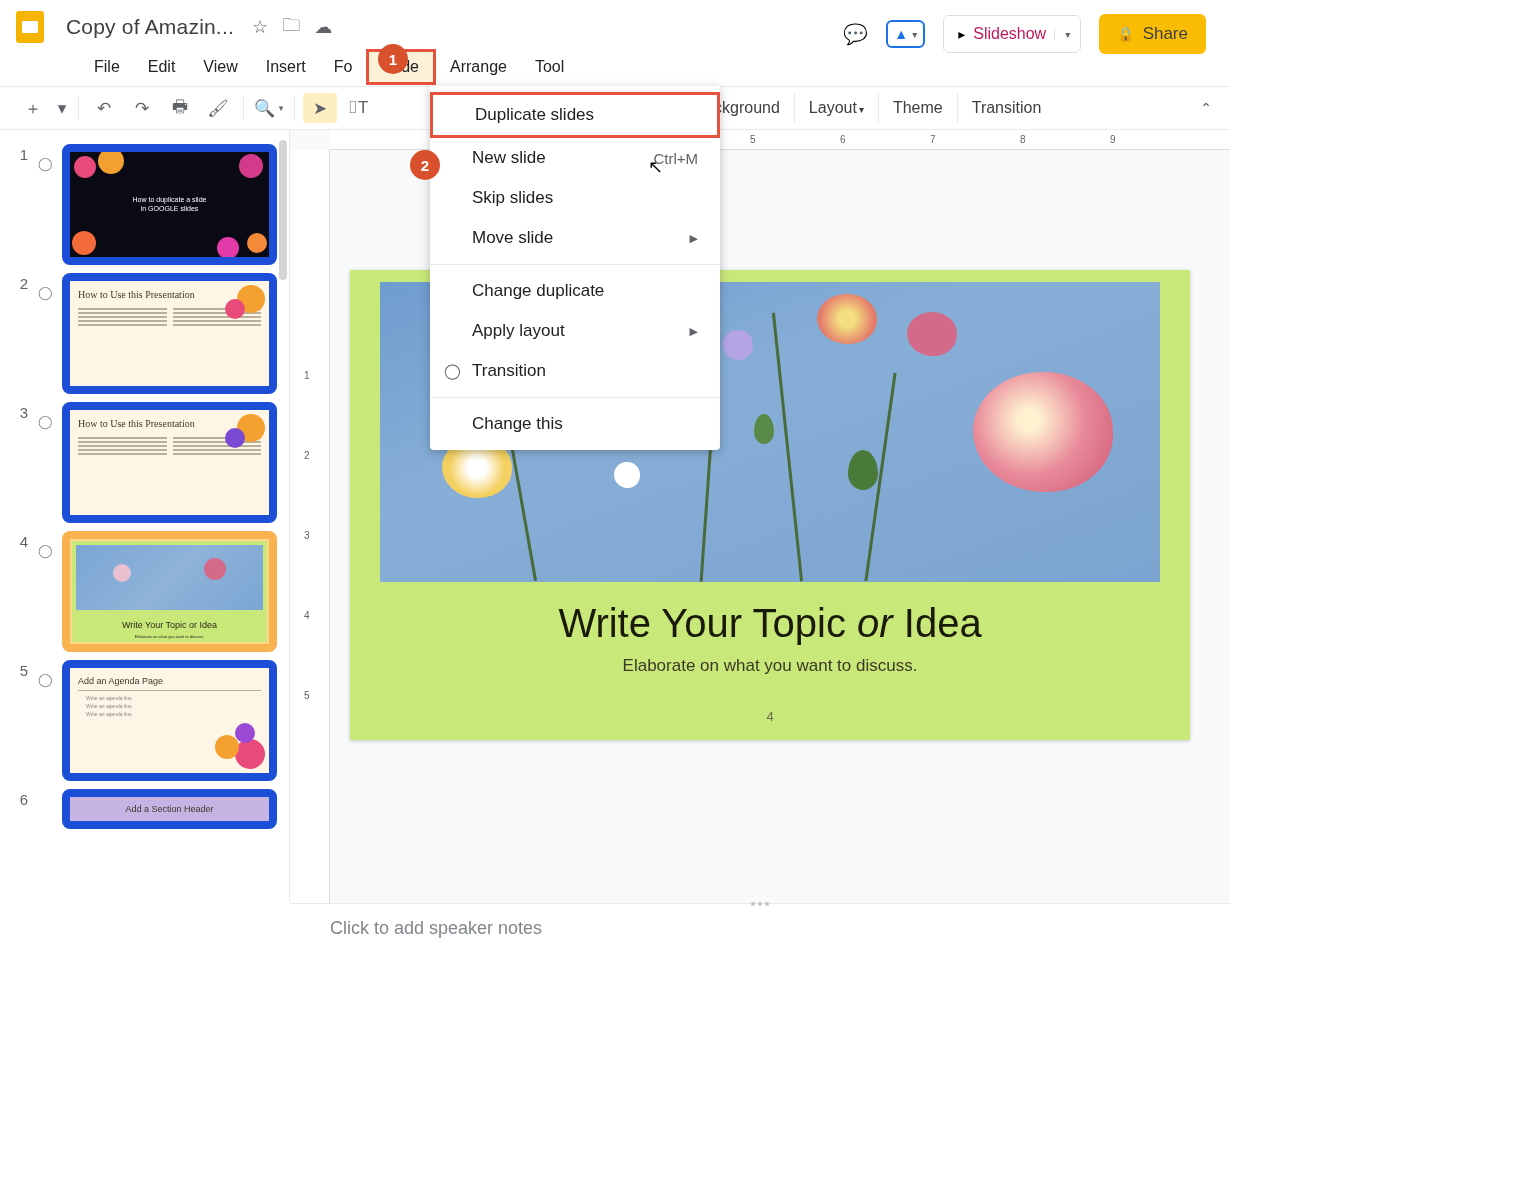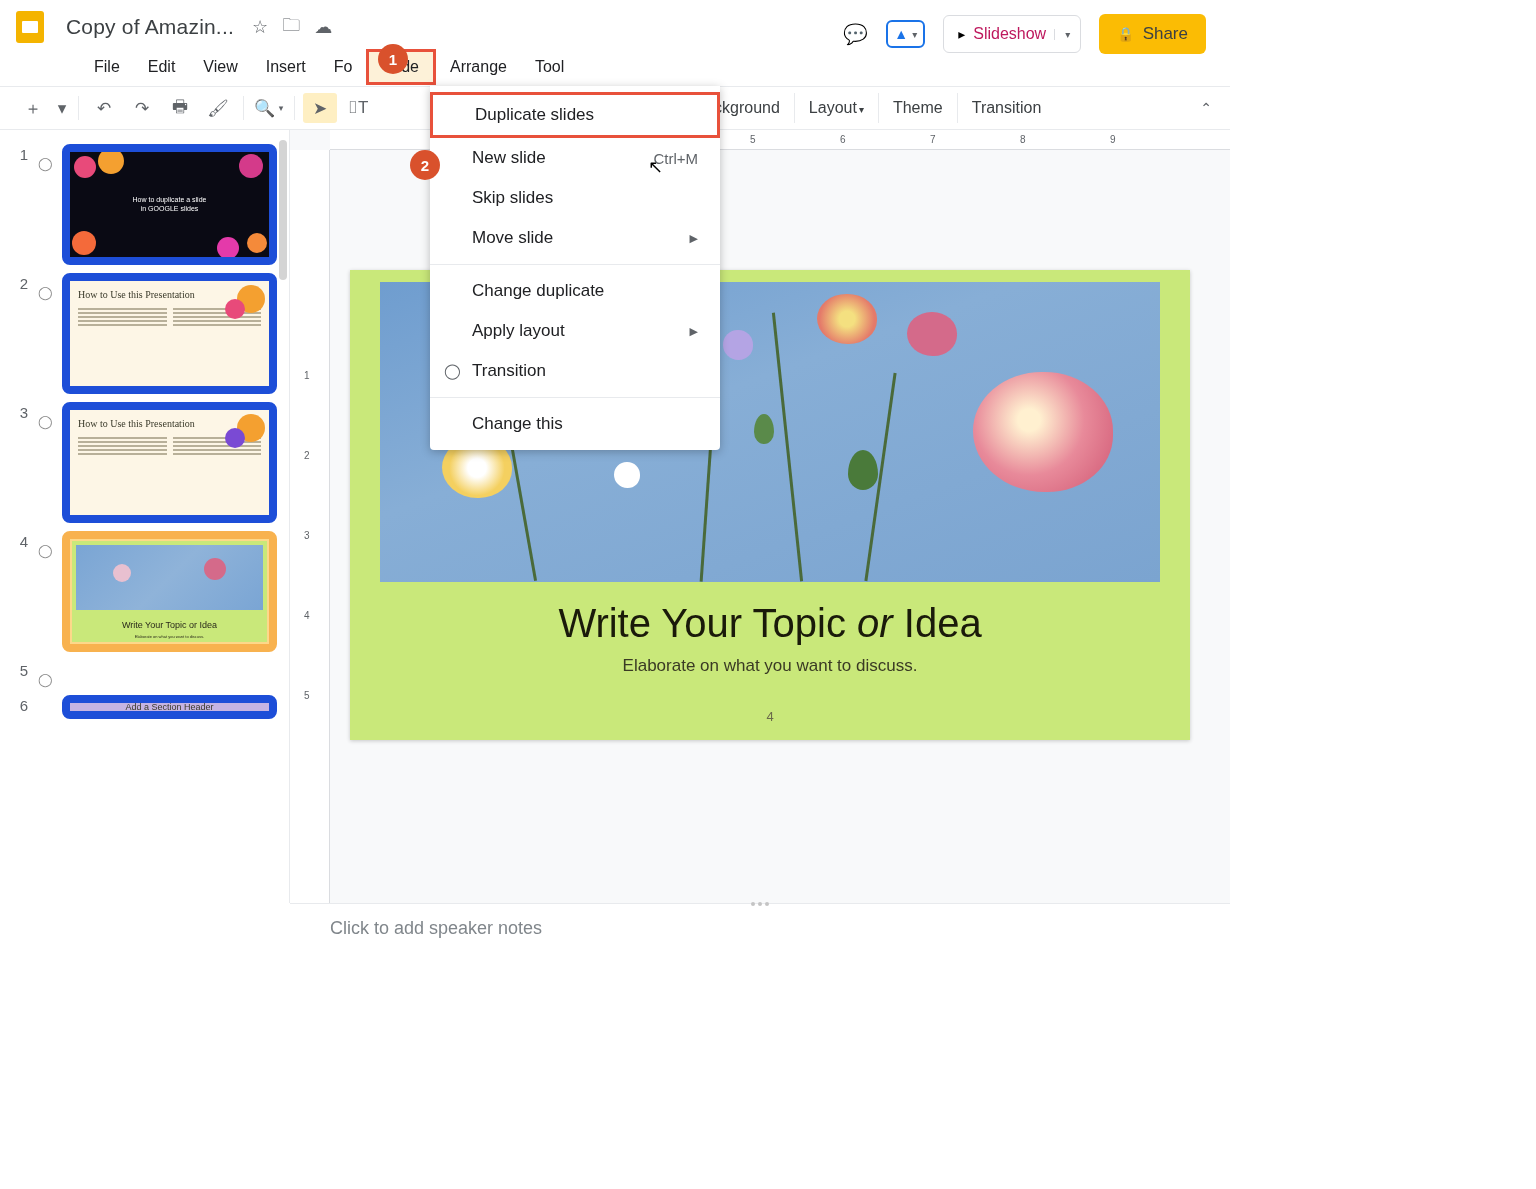--- a/index.html
+++ b/index.html
@@ -261,26 +261,38 @@
             <div class="fl" style="left:20%;top:30%;width:18px;height:18px;background:#e8c0d0"></div>
             <div class="fl" style="right:20%;top:20%;width:22px;height:22px;background:#d46a8a"></div>
           </div>
         <div class="txt"><span>Write Your Topic or Idea</span><br><span style="font-size:4px">Elaborate on what you want to discuss.</span></div>
       </div>
     </div>
 
     <div class="thumb-row">
       <div class="thumb-num">5</div>
       <div class="thumb-ind">◯</div>
+      <div class="thumb thumb5">
+        <div class="tt"><span>Add an Agenda Page</span></div>
+        <div style="height:1px;background:#b8b099;margin:4px 0"></div>
+        <div class="li">Write an agenda line</div>
+        <div class="li">Write an agenda line</div>
+        <div class="li">Write an agenda line</div>
+        <div style="position:absolute;right:0;bottom:0;width:70px;height:60px">
+          <div class="fl" style="right:4px;bottom:4px;width:30px;height:30px;background:#e84a7a"></div>
+          <div class="fl" style="right:30px;bottom:14px;width:24px;height:24px;background:#f4a030"></div>
+          <div class="fl" style="right:14px;bottom:30px;width:20px;height:20px;background:#9a4ad4"></div>
+        </div>
+      </div>
     </div>
 
     <div class="thumb-row">
       <div class="thumb-num">6</div>
       <div class="thumb-ind"></div>
-      <div class="thumb thumb6" style="height:24px;overflow:hidden">
+      <div class="thumb thumb6" style="height:40px;overflow:hidden">
         <span>Add a Section Header</span>
       </div>
     </div>
   </div>
 
   <div class="canvas-area">
     <div class="ruler-h">
       <span class="tick" style="left:420px">5</span>
       <span class="tick" style="left:510px">6</span>
       <span class="tick" style="left:600px">7</span>

